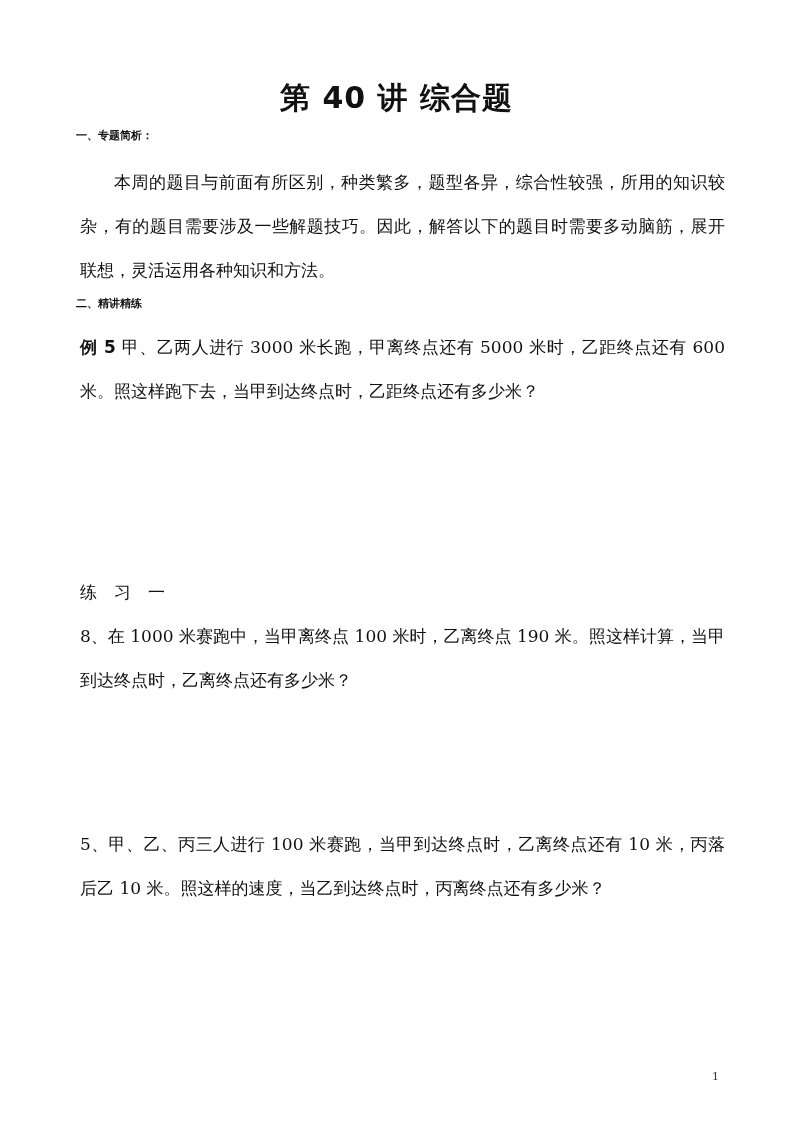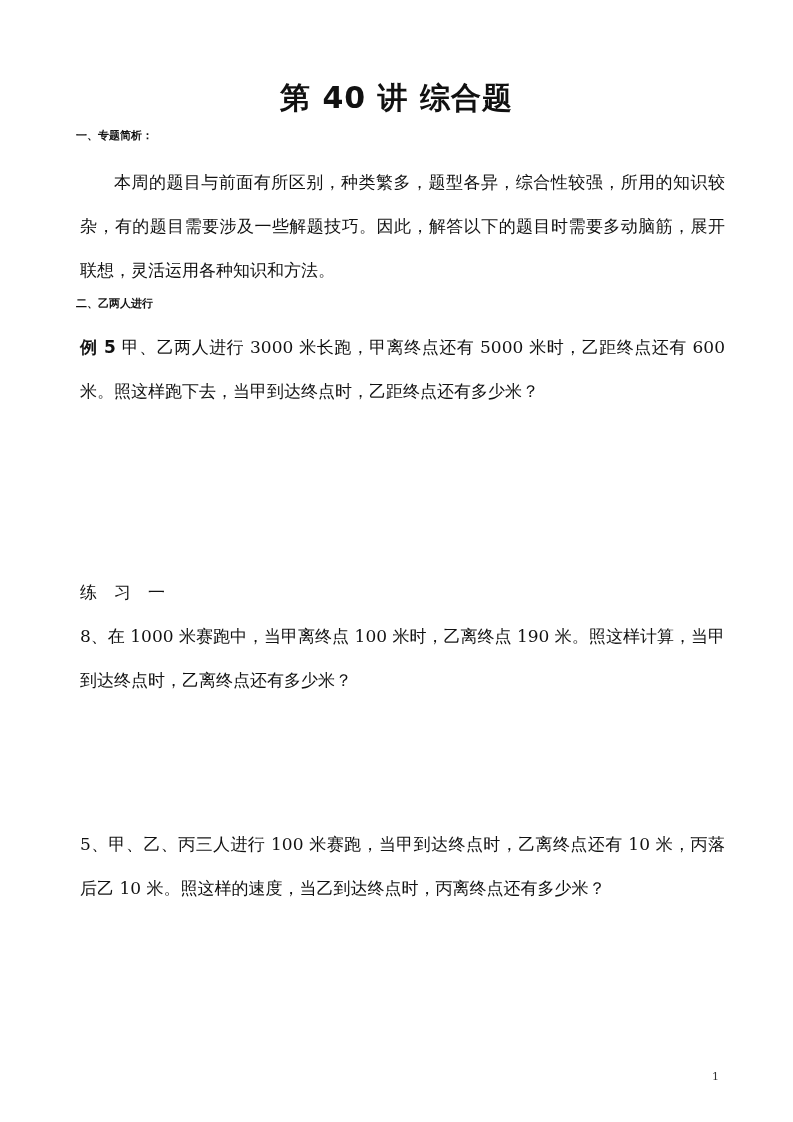--- a/index.html
+++ b/index.html
@@ -14,20 +14,20 @@
   b.ex { font-family:"DejaVu Sans", sans-serif; }
 </style>
 </head>
 <body>
 
 <div class="title">第 40 讲  综合题</div>
 
 <div class="h" style="top:128px;">一、专题简析：</div>
 <div class="p indent" style="top:160px;">本周的题目与前面有所区别，种类繁多，题型各异，综合性较强，所用的知识较杂，有的题目需要涉及一些解题技巧。因此，解答以下的题目时需要多动脑筋，展开联想，灵活运用各种知识和方法。</div>
 
-<div class="h" style="top:296px;">二、乙两人进行</div>
+<div class="h" style="top:296px;">二、精讲精练</div>
 <div class="p" style="top:325px;"><b class="ex">例 5</b><span>  甲、乙两人进行 3000 米长跑，甲离终点还有 5000 米时，乙距终点还有 600 米。照这样跑下去，当甲到达终点时，乙距终点还有多少米？</span></div>
 
 <div class="p" style="top:570px;">练　习　一</div>
 <div class="p" style="top:614px;">8、在 1000 米赛跑中，当甲离终点 100 米时，乙离终点 190 米。照这样计算，当甲到达终点时，乙离终点还有多少米？</div>
 <div class="p" style="top:822px;">5、甲、乙、丙三人进行 100 米赛跑，当甲到达终点时，乙离终点还有 10 米，丙落后乙 10 米。照这样的速度，当乙到达终点时，丙离终点还有多少米？</div>
 
 <div class="pagenum">1</div>
 
 </body></html>

